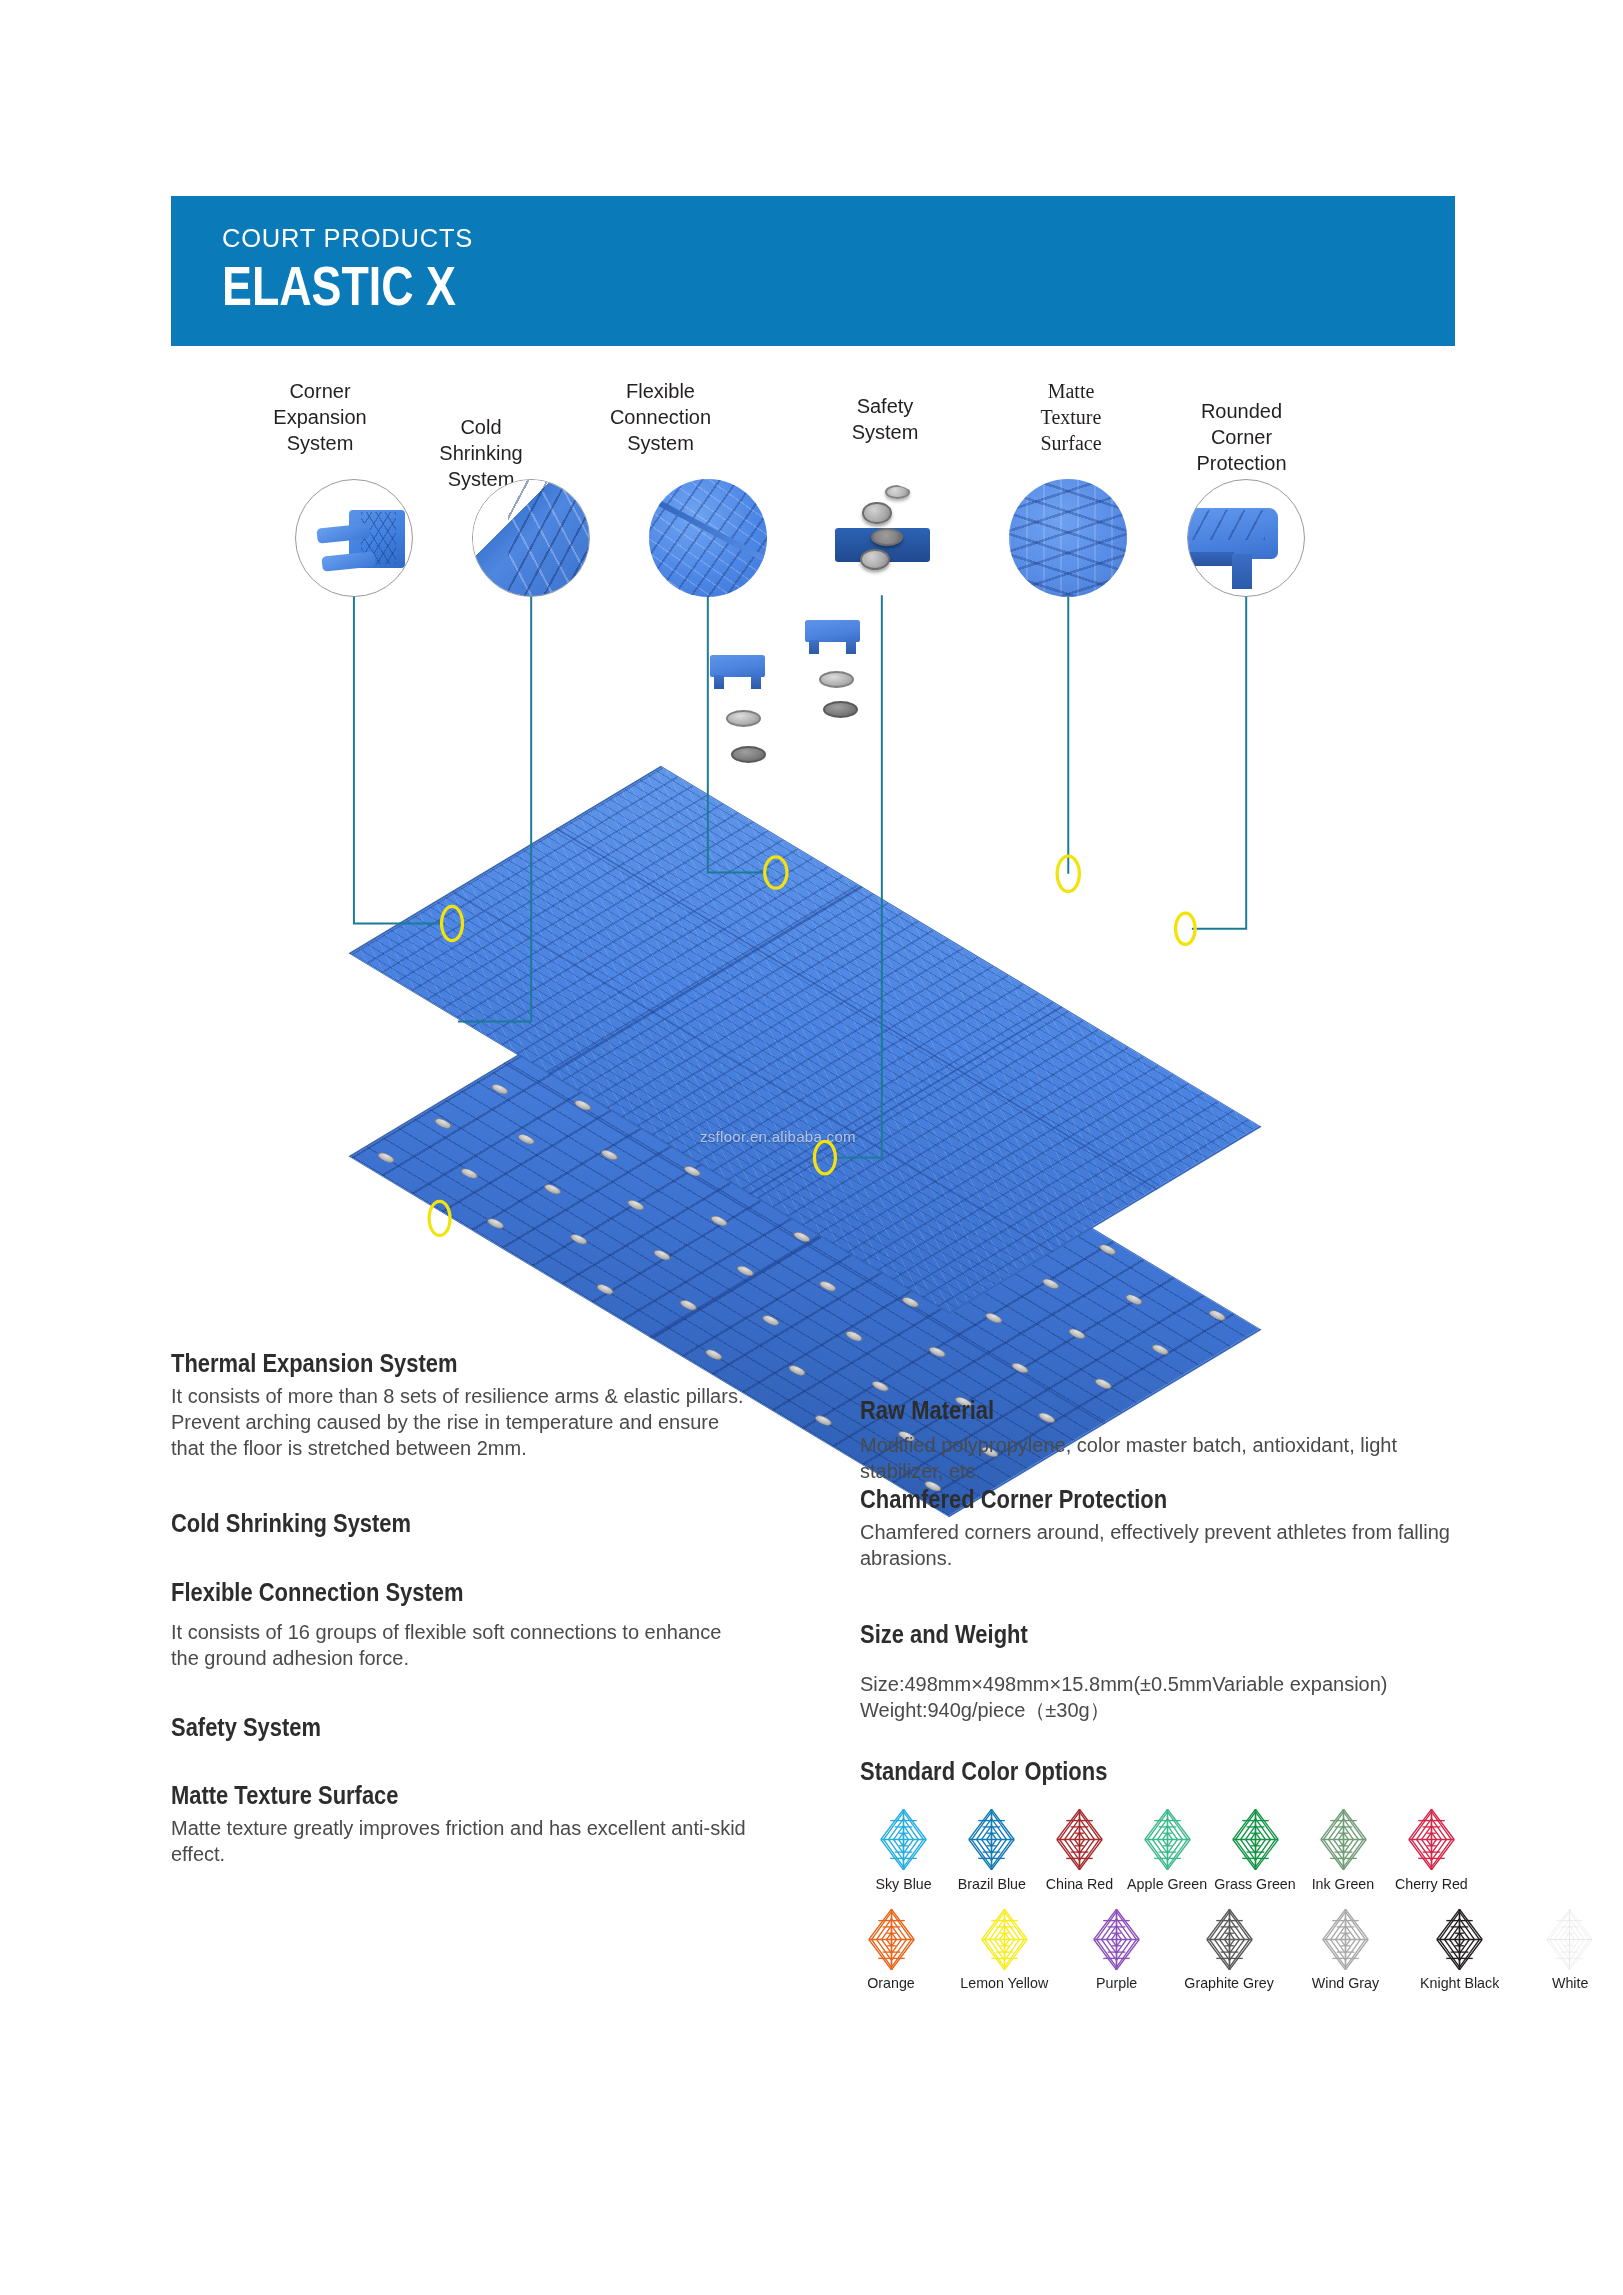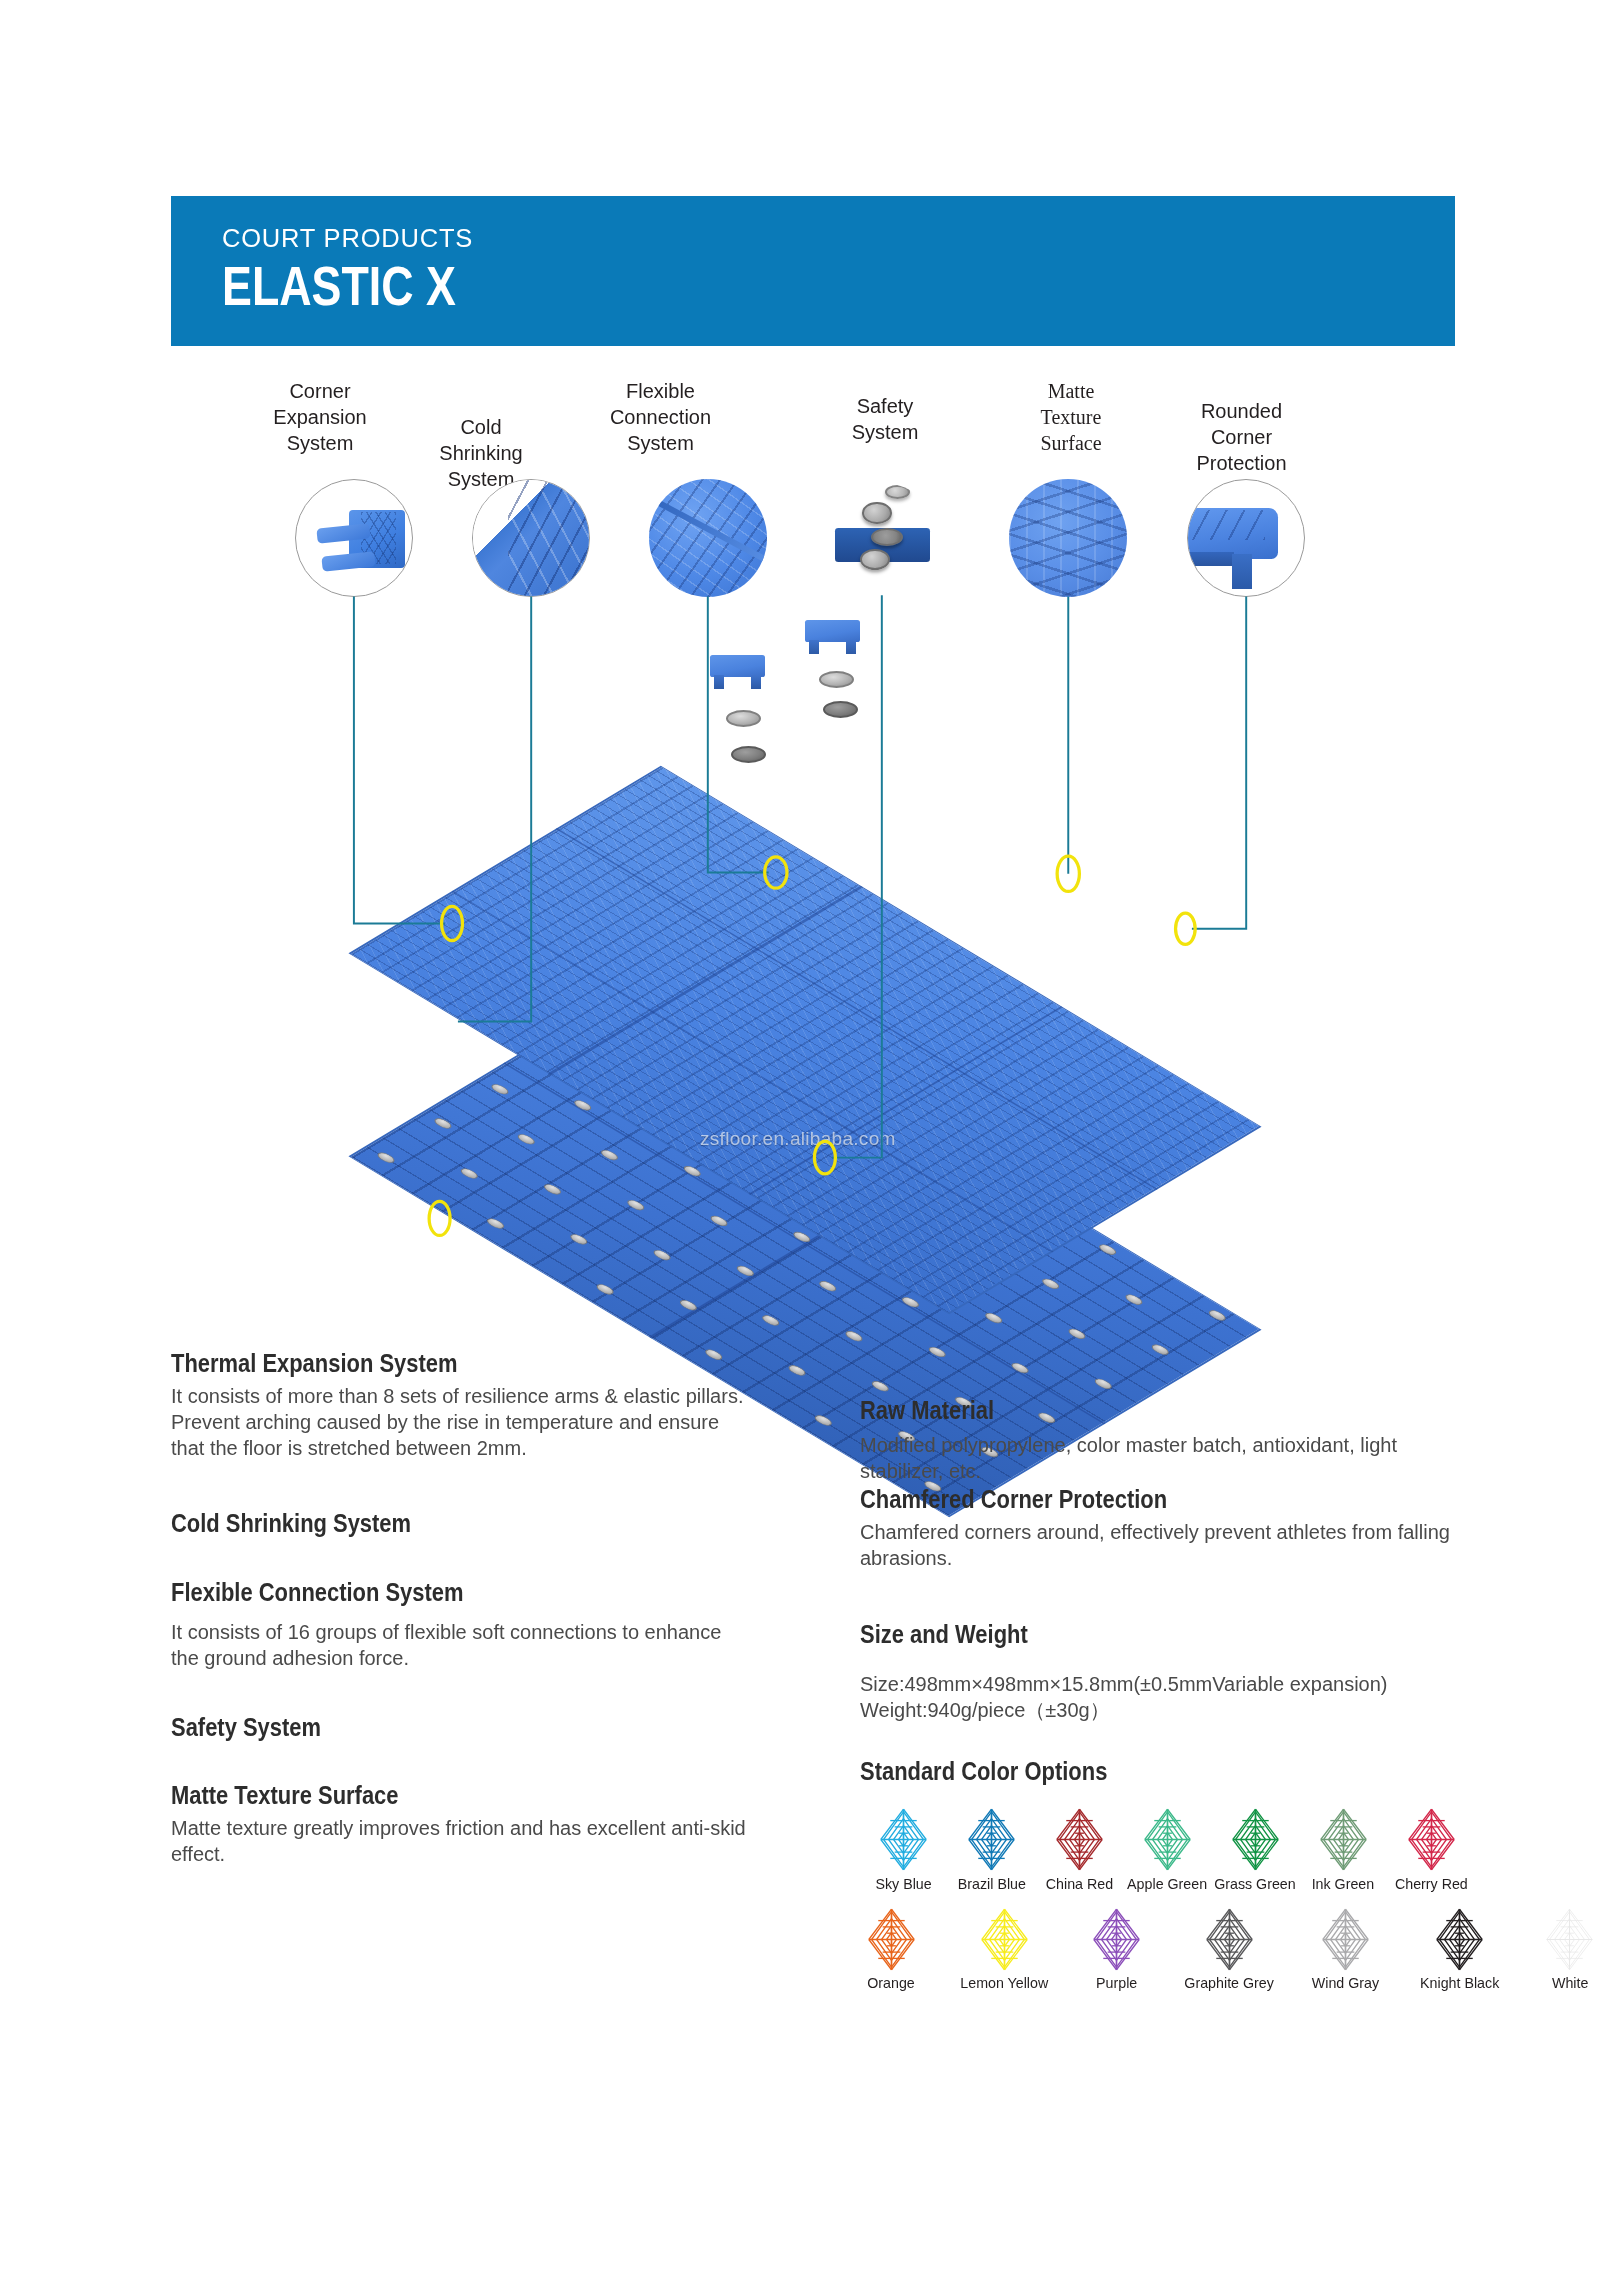--- a/index.html
+++ b/index.html
@@ -242,21 +242,21 @@
     position: absolute;
     width: 17px; height: 17px;
     border-radius: 50%;
     background: radial-gradient(circle at 38% 30%, #e2e2e2 0%, #b9b9b9 55%, #8e8e8e 100%);
     border: 1.3px solid #7c7c7c;
   }
 
   .watermark {
     position: absolute;
     left: 700px; top: 1128px;
-    font-size: 19px;
+    font-size: 15px;
     color: rgba(255,255,255,.62);
     letter-spacing: 0.3px;
     text-shadow: 0 0.7px 1.3px rgba(0,0,0,.25);
     white-space: nowrap;
   }
 
   
   .part-block {
     position: absolute;
     width: 55px; height: 22px;

